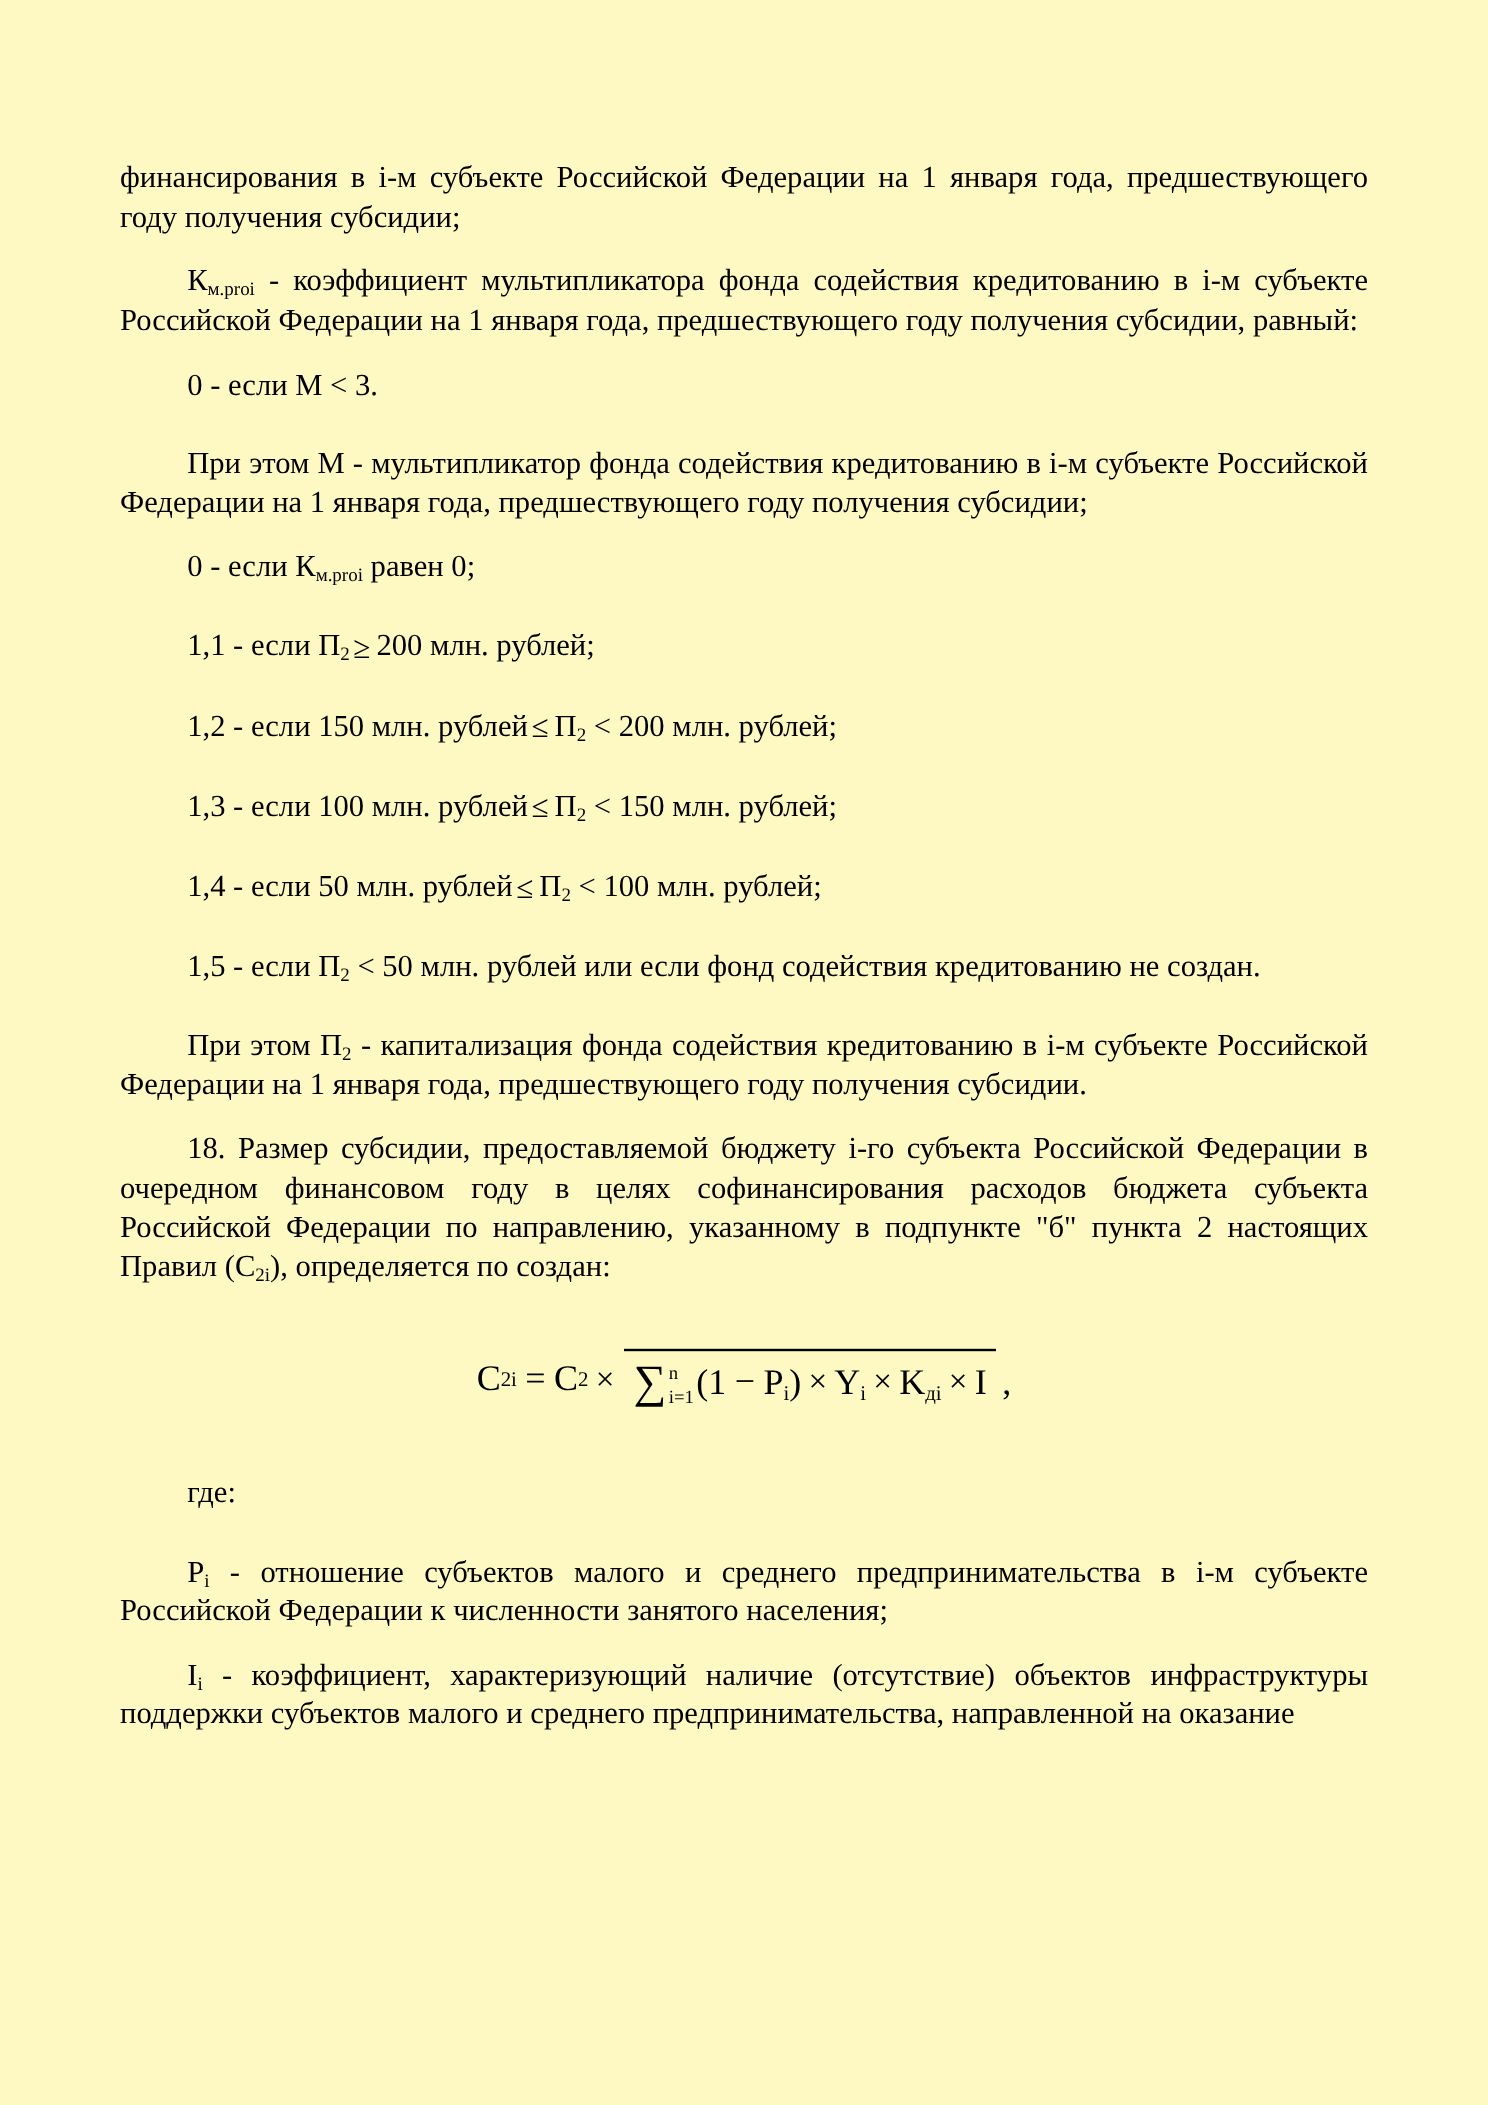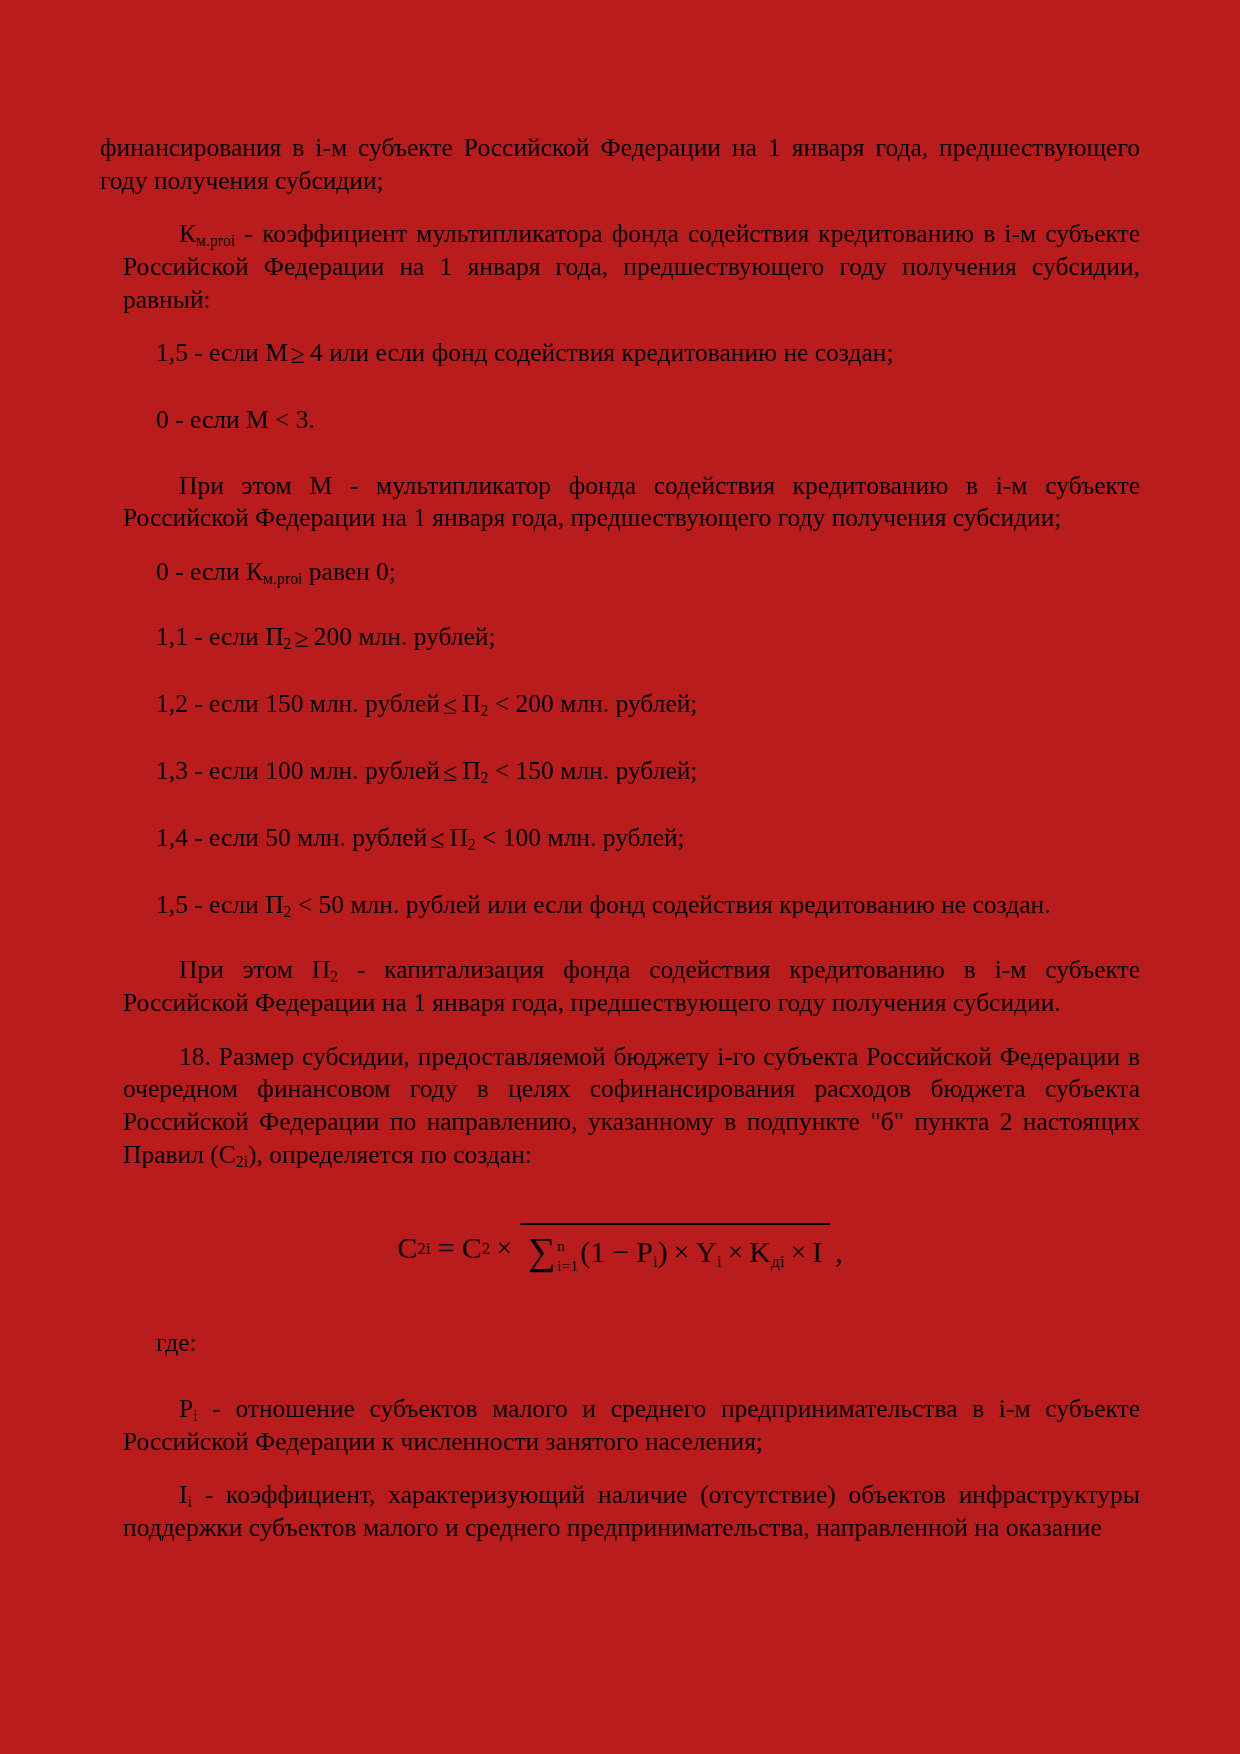--- a/index.html
+++ b/index.html
@@ -8,21 +8,21 @@
     background: #ffffff;
   }
   body {
     font-family: "Liberation Serif", "DejaVu Serif", serif;
     color: #000000;
   }
   .page {
     position: relative;
     width: 1240px;
     height: 1754px;
-    background: #b91c1c;
+    background: #fef9c3;
     box-sizing: border-box;
     padding: 132px 100px 0 100px;
     overflow: hidden;
   }
   .doc-body {
     width: 1040px;
   }
   p.para {
     margin: 0 0 21px 0;
     font-size: 25.5px;
@@ -31,21 +31,20 @@
     text-indent: 0;
     word-spacing: normal;
     hyphens: none;
   }
   p.para.justified {
     text-align: justify;
     text-align-last: left;
   }
   p.para.indent {
     text-indent: 56px;
-    margin-left: 23px;
   }
   p.item {
     margin: 0 0 33px 0;
     font-size: 25.5px;
     line-height: 1.28;
     text-align: left;
     text-indent: 56px;
   }
   p.lead-first {
     margin-top: 0;
@@ -143,21 +142,20 @@
 </head>
 <body>
 
 <div class="page">
   <div class="doc-body">
 
     <p class="para justified lead-first"><span>финансирования в i-м субъекте Российской Федерации на 1 января года, предшествующего году получения субсидии;</span></p>
 
     <p class="para justified indent"><span>К</span><sub>м.proi</sub><span> - коэффициент мультипликатора фонда содействия кредитованию в i-м субъекте Российской Федерации на 1 января года, предшествующего году получения субсидии, равный:</span></p>
 
-    <p class="item"><span>1,5 - если М</span><span class="rel">≥</span><span>4 или если фонд содействия кредитованию не создан;</span></p>
 
 
 
     <p class="item"><span>0 - если М &lt; 3.</span></p>
 
     <p class="para justified indent"><span>При этом М - мультипликатор фонда содействия кредитованию в i-м субъекте Российской Федерации на 1 января года, предшествующего году получения субсидии;</span></p>
 
 
     <p class="item"><span>0 - если К</span><sub>м.proi</sub><span> равен 0;</span></p>
 

